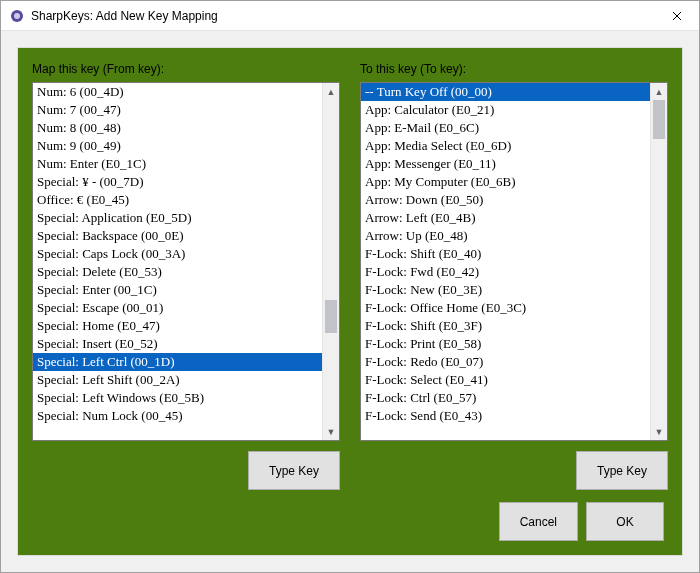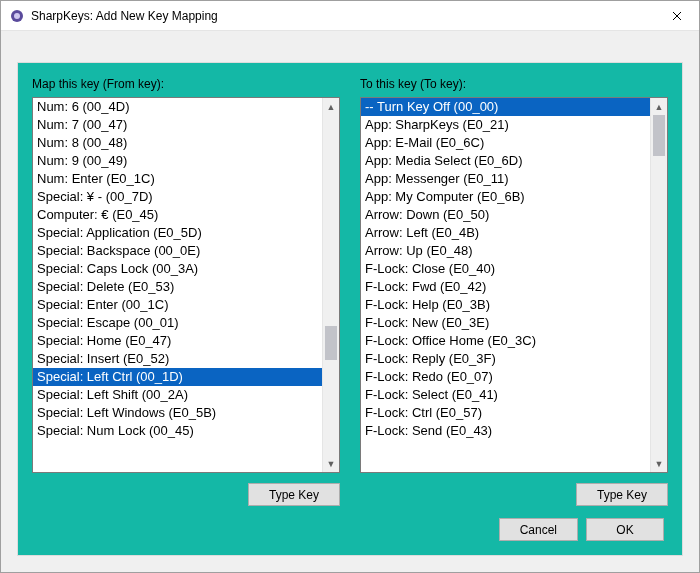--- a/index.html
+++ b/index.html
@@ -53,25 +53,24 @@
   .client {
     flex: 1;
     padding: 16px;
     background: #f0f0f0;
     display: flex;
     flex-direction: column;
   }
   .inner-panel {
     flex: 1;
     border: 1px solid #dcdcdc;
-    background: #14b8a6;
+    background: #4d7c0f;
     padding: 14px 14px 10px 14px;
     display: flex;
     flex-direction: column;
-    margin-top: 15px;
   }
   .columns {
     display: flex;
     flex: 1;
     gap: 20px;
   }
   .col {
     flex: 1;
     display: flex;
     flex-direction: column;
@@ -81,20 +80,21 @@
     color: #000;
     margin-bottom: 6px;
   }
   .listwrap {
     flex: 1;
     border: 1px solid #7a7a7a;
     background: #ffffff;
     position: relative;
     display: flex;
     overflow: hidden;
+    font-family: Liberation Serif, serif;
   }
   .listbox {
     flex: 1;
     overflow: hidden;
     font-size: 13px;
     line-height: 18px;
     color: #000;
   }
   .listbox .item {
     padding: 0 4px;
@@ -133,21 +133,21 @@
     background: #c2c3c9;
     border-radius: 0;
   }
   .row-buttons {
     display: flex;
     justify-content: flex-end;
     margin-top: 10px;
   }
   .btn {
     min-width: 78px;
-    height: 23px;
+    height: 39px;
     background: #e1e1e1;
     border: 1px solid #adadad;
     font-size: 12px;
     color: #000;
     display: inline-flex;
     align-items: center;
     justify-content: center;
     padding: 0 20px;
     cursor: default;
     margin-left: 8px;
@@ -186,21 +186,21 @@
         <div class="col">
           <div class="group-label">Map this key (From key):</div>
           <div class="listwrap">
             <div class="listbox" id="left-list">
                 <div class="item">Num: 6 (00_4D)</div>
                 <div class="item">Num: 7 (00_47)</div>
                 <div class="item">Num: 8 (00_48)</div>
                 <div class="item">Num: 9 (00_49)</div>
                 <div class="item">Num: Enter (E0_1C)</div>
                 <div class="item">Special: ¥ - (00_7D)</div>
-                <div class="item">Computer: € (E0_45)</div>
+                <div class="item">Office: € (E0_45)</div>
                 <div class="item">Special: Application (E0_5D)</div>
                 <div class="item">Special: Backspace (00_0E)</div>
                 <div class="item">Special: Caps Lock (00_3A)</div>
                 <div class="item">Special: Delete (E0_53)</div>
                 <div class="item">Special: Enter (00_1C)</div>
                 <div class="item">Special: Escape (00_01)</div>
                 <div class="item">Special: Home (E0_47)</div>
                 <div class="item">Special: Insert (E0_52)</div>
                 <div class="item selected">Special: Left Ctrl (00_1D)</div>
                 <div class="item">Special: Left Shift (00_2A)</div>
@@ -218,34 +218,34 @@
           <div class="row-buttons">
             <div class="btn">Type Key</div>
           </div>
         </div>
 
         <div class="col">
           <div class="group-label">To this key (To key):</div>
           <div class="listwrap">
             <div class="listbox" id="right-list">
                 <div class="item selected">-- Turn Key Off (00_00)</div>
-                <div class="item">App: SharpKeys (E0_21)</div>
+                <div class="item">App: Calculator (E0_21)</div>
                 <div class="item">App: E-Mail (E0_6C)</div>
                 <div class="item">App: Media Select (E0_6D)</div>
                 <div class="item">App: Messenger (E0_11)</div>
                 <div class="item">App: My Computer (E0_6B)</div>
                 <div class="item">Arrow: Down (E0_50)</div>
                 <div class="item">Arrow: Left (E0_4B)</div>
                 <div class="item">Arrow: Up (E0_48)</div>
-                <div class="item">F-Lock: Close (E0_40)</div>
+                <div class="item">F-Lock: Shift (E0_40)</div>
                 <div class="item">F-Lock: Fwd (E0_42)</div>
-                <div class="item">F-Lock: Help (E0_3B)</div>
                 <div class="item">F-Lock: New (E0_3E)</div>
                 <div class="item">F-Lock: Office Home (E0_3C)</div>
-                <div class="item">F-Lock: Reply (E0_3F)</div>
+                <div class="item">F-Lock: Shift (E0_3F)</div>
+                <div class="item">F-Lock: Print (E0_58)</div>
                 <div class="item">F-Lock: Redo (E0_07)</div>
                 <div class="item">F-Lock: Select (E0_41)</div>
                 <div class="item">F-Lock: Ctrl (E0_57)</div>
                 <div class="item">F-Lock: Send (E0_43)</div>
               </div>
             <div class="scrollbar">
               <div class="sb-btn">▲</div>
               <div class="sb-track">
                 <div class="sb-thumb" id="right-thumb" style="top: 0%; height: 12%;"></div>
               </div>

